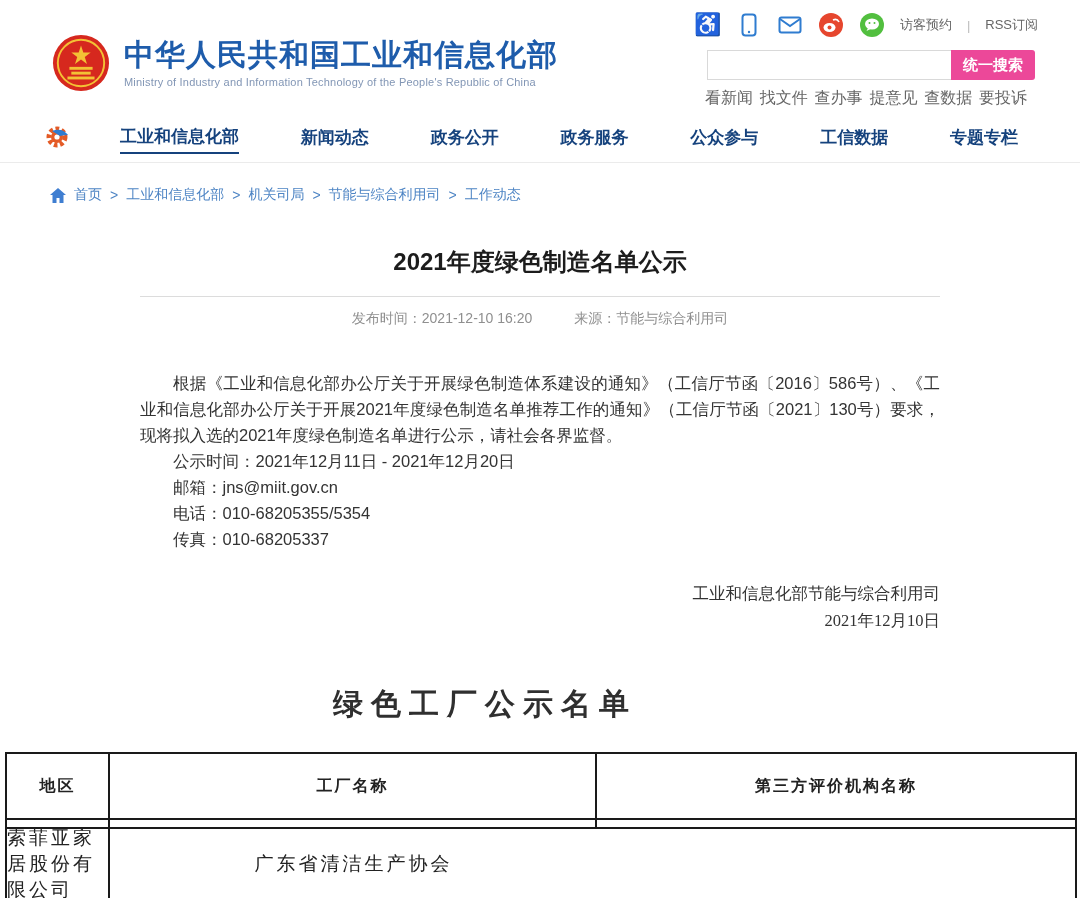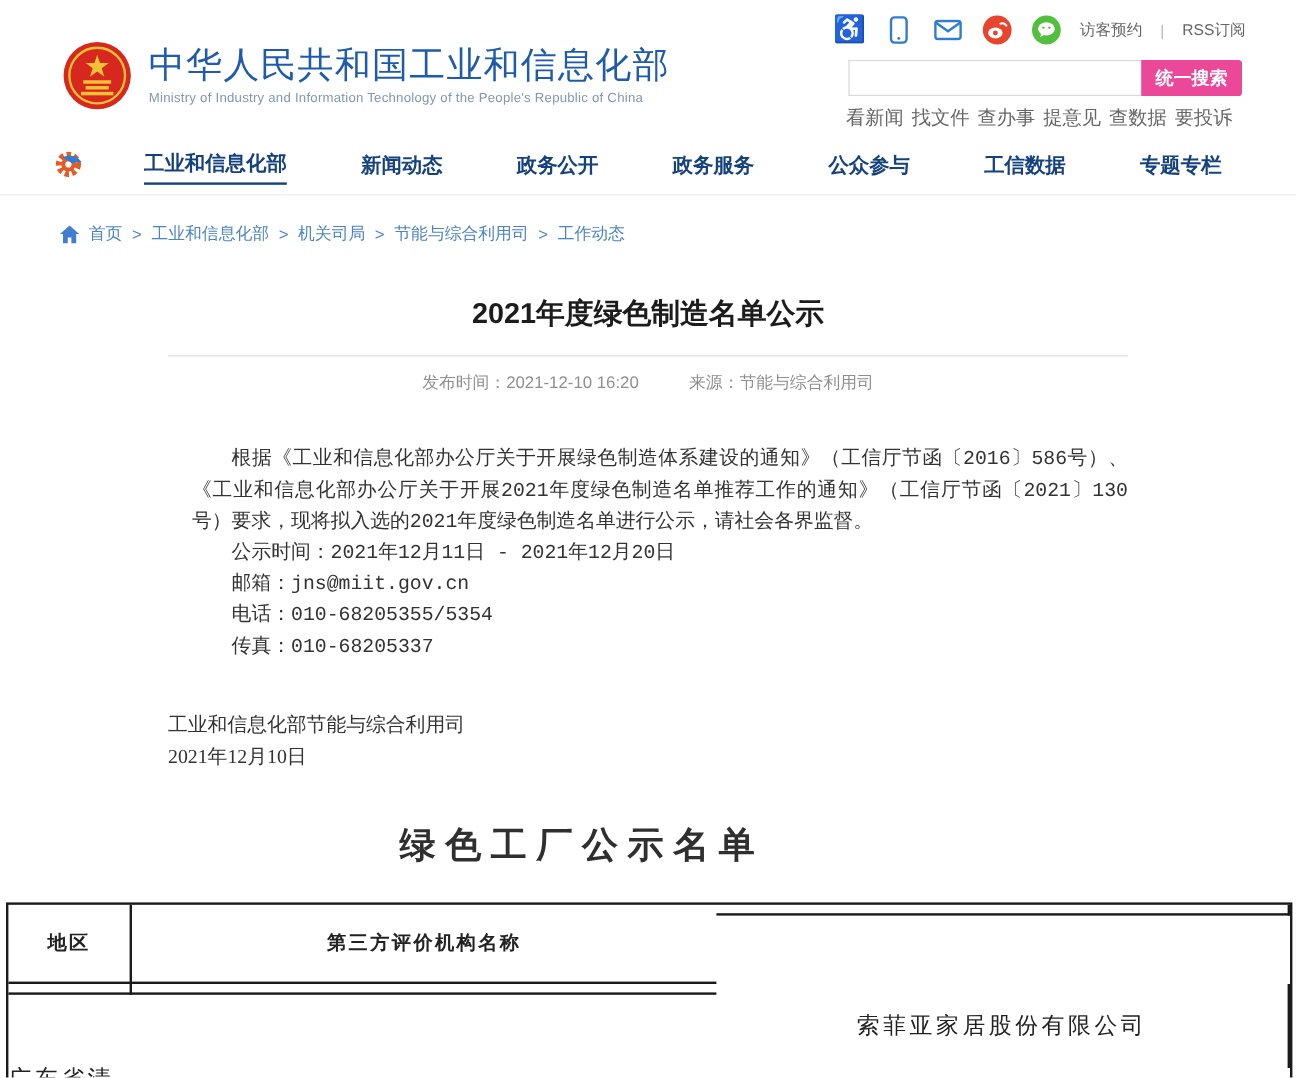--- a/index.html
+++ b/index.html
@@ -10,21 +10,21 @@
   }
   
   .utility{position:absolute;top:12px;right:42px;display:flex;align-items:center;gap:15px;}
   .u-icon{display:flex;align-items:center;justify-content:center;width:26px;height:26px;cursor:pointer;}
   .u-text{font-size:13px;color:#666;cursor:pointer;}
   .u-sep{color:#bbb;font-size:13px;}
   
   .brand{position:absolute;top:34px;left:52px;display:flex;align-items:center;cursor:pointer;}
   .emblem{width:58px;height:58px;flex:0 0 58px;}
   .brand-text{margin-left:14px;}
-  .site-title{font-size:30px;font-weight:normal;color:#1e5cab;letter-spacing:1px;line-height:34px;}
+  .site-title{font-size:30px;font-weight:bold;color:#1e5cab;letter-spacing:1px;line-height:34px;}
   .site-subtitle{font-size:11px;color:#8296b5;margin-top:4px;letter-spacing:.2px;}
   
   .search-box{position:absolute;top:50px;left:707px;display:flex;}
   .search-input{width:244px;height:30px;border:1px solid #d9d9d9;border-right:none;outline:none;
     padding:0 8px;font-size:14px;box-sizing:border-box;}
   .search-btn{width:84px;height:30px;background:#ec4899;color:#fff;border:none;font-size:15px;
     font-weight:bold;cursor:pointer;border-radius:0 3px 3px 0;font-family:"Liberation Sans",sans-serif;}
   .quick-links{position:absolute;top:88px;left:705px;width:322px;display:flex;justify-content:space-between;}
   .quick-links span{font-size:16px;color:#666;cursor:pointer;}
   
@@ -38,24 +38,24 @@
   .breadcrumb{position:absolute;top:186px;left:50px;display:flex;align-items:center;gap:8px;
     font-size:14px;color:#4d84c4;}
   .crumb{cursor:pointer;}
   .crumb-sep{color:#4d84c4;}
   
   .article{position:absolute;top:246px;left:140px;width:800px;}
   .article-title{text-align:center;font-size:24px;font-weight:bold;color:#1c1c1c;line-height:32px;}
   .title-divider{border:none;border-top:1px solid #dcdcdc;margin:18px 0 0 0;}
   .article-meta{margin-top:13px;text-align:center;font-size:14px;color:#8f8f8f;}
   .article-meta .meta-src{margin-left:38px;font-family:Liberation Serif, serif;}
-  .article-body{margin-top:42px;font-family:Liberation Mono, monospace;font-size:16.5px;color:#333;line-height:26px;margin-left:20px;}
+  .article-body{margin-top:42px;font-family:Liberation Sans, sans-serif;font-size:16.5px;color:#333;line-height:26px;}
   .article-body p{margin:0;text-indent:2em;text-align:justify;}
   .detail-line{padding-left:2em;line-height:26px;}
-  .signature-block{margin-top:38px;text-align:left;line-height:27px;font-family:"Liberation Serif",serif;
+  .signature-block{margin-top:28px;text-align:right;line-height:27px;font-family:"Liberation Serif",serif;
     font-size:16.5px;color:#333;}
   
   .list-heading{position:absolute;top:684px;left:0;width:970px;text-align:center;font-size:30px;
     font-weight:bold;color:#2f2f2f;letter-spacing:8px;}
   .g-table{position:absolute;top:752px;left:5px;right:3px;display:grid;
     grid-template-columns:103px 487px 1fr;border:2px solid #1a1a1a;background:#fff;
     font-family:"Liberation Serif",serif;color:#222;}
   .g-cell{display:flex;align-items:center;justify-content:center;}
   .g-cell.c0,.g-cell.c1{border-right:2px solid #1a1a1a;}
   .g-head{height:64px;font-size:16px;font-weight:bold;border-bottom:2px solid #1a1a1a;letter-spacing:2px;}
@@ -179,20 +179,21 @@
   <div class="signature-block">
     <div>工业和信息化部节能与综合利用司</div>
     <div>2021年12月10日</div>
   </div>
 </div>
 
 <div class="list-heading">绿色工厂公示名单</div>
 
 <div class="g-table">
   <div class="g-cell g-head c0">地区</div>
+  <div class="g-cell g-head c1">工厂名称</div>
   <div class="g-cell g-head c2">第三方评价机构名称</div>
 
   <div class="g-cell g-gap c0"></div>
   <div class="g-cell g-gap c1"></div>
   <div class="g-cell g-gap c2"></div>
 
   <div class="g-cell g-data c1">索菲亚家居股份有限公司</div>
   <div class="g-cell g-data c2">广东省清洁生产协会</div>
 </div>
 

